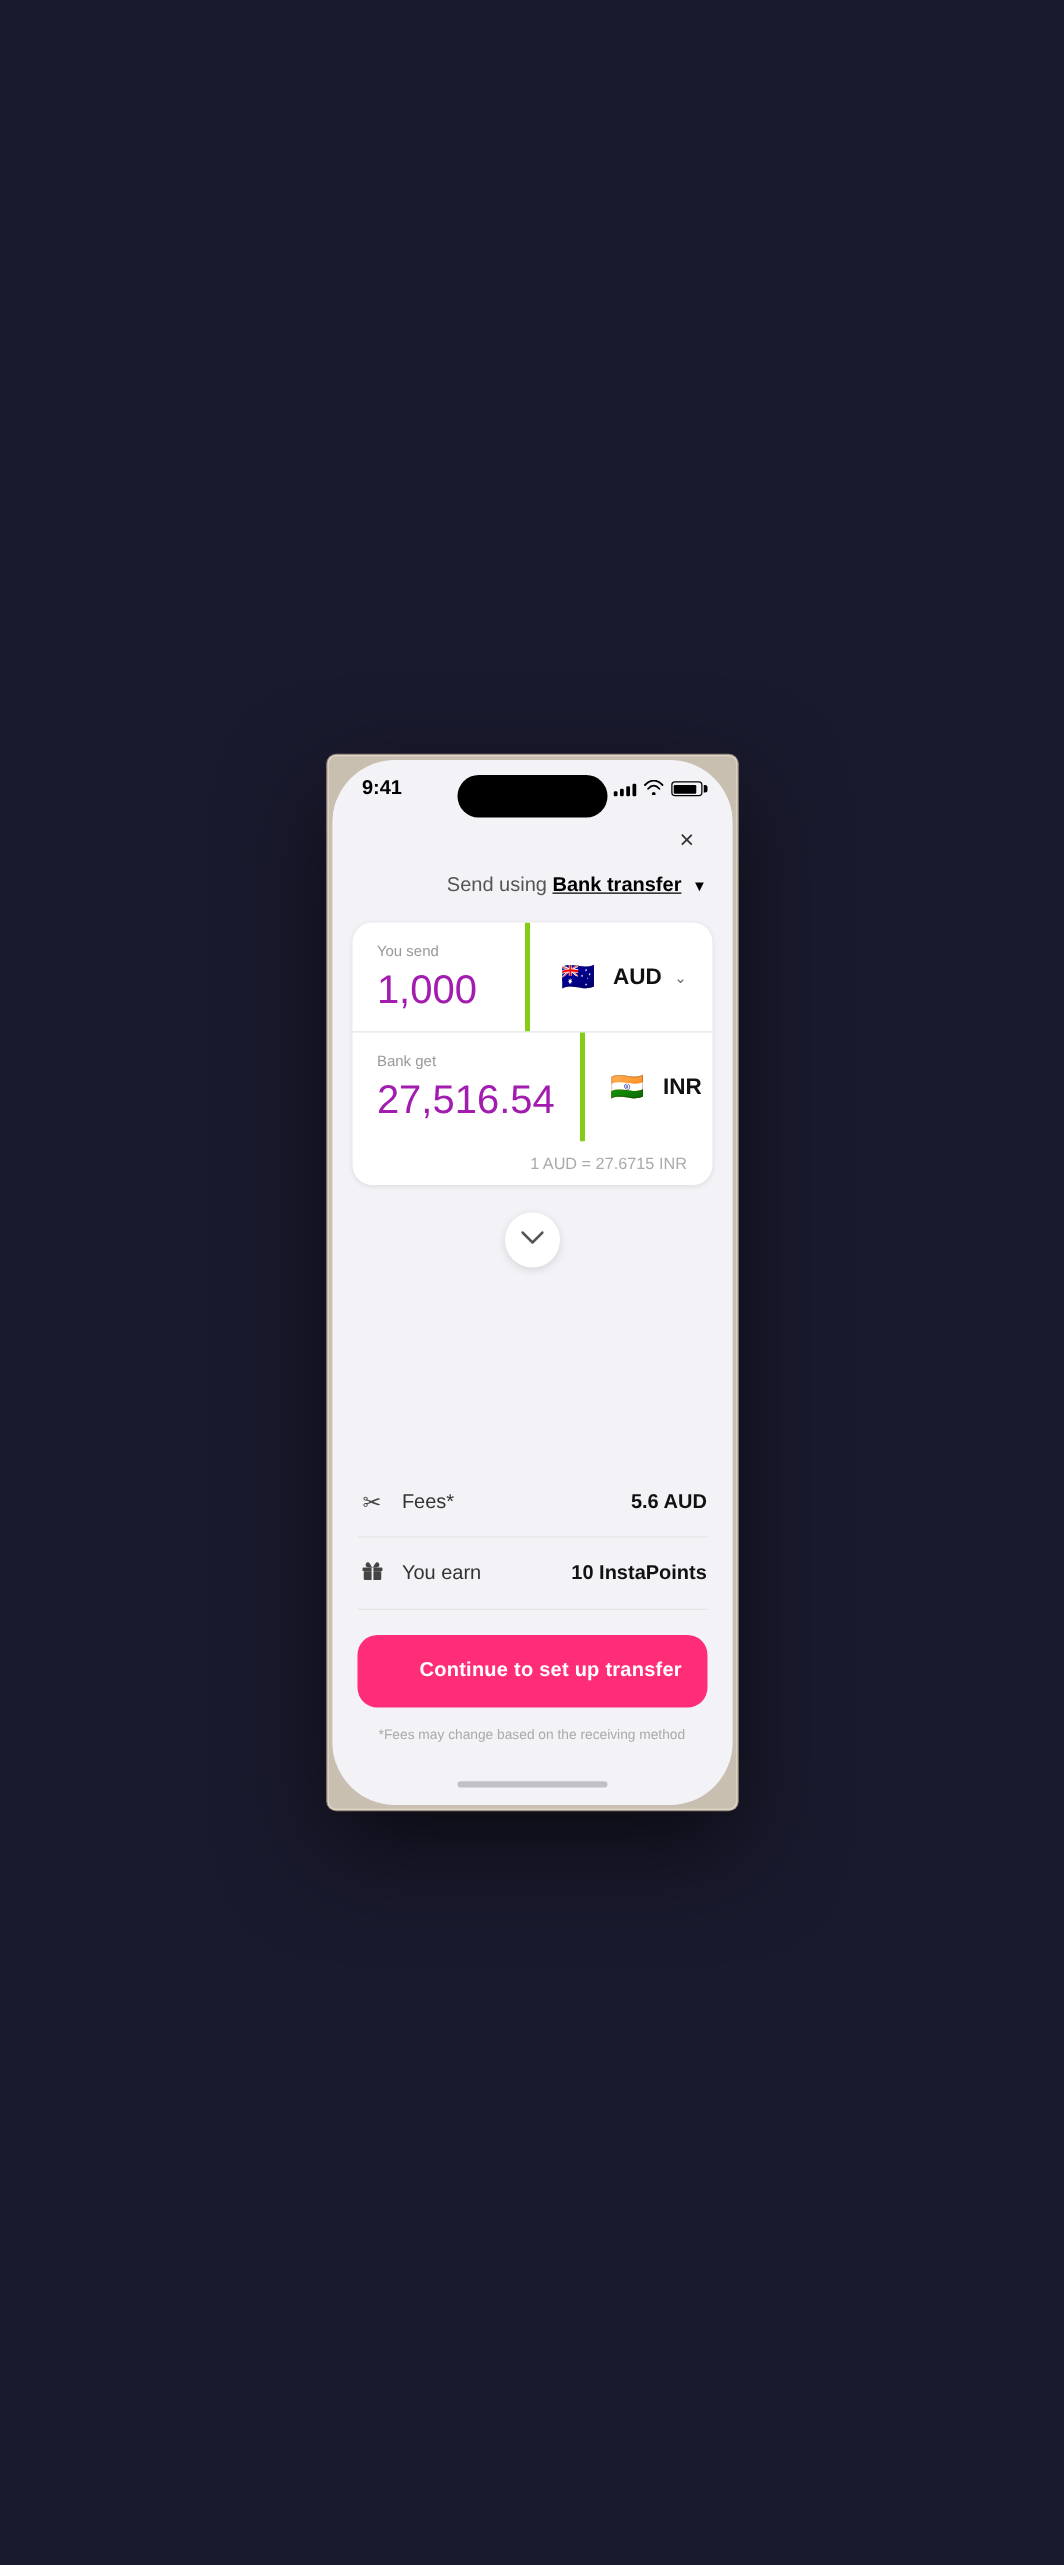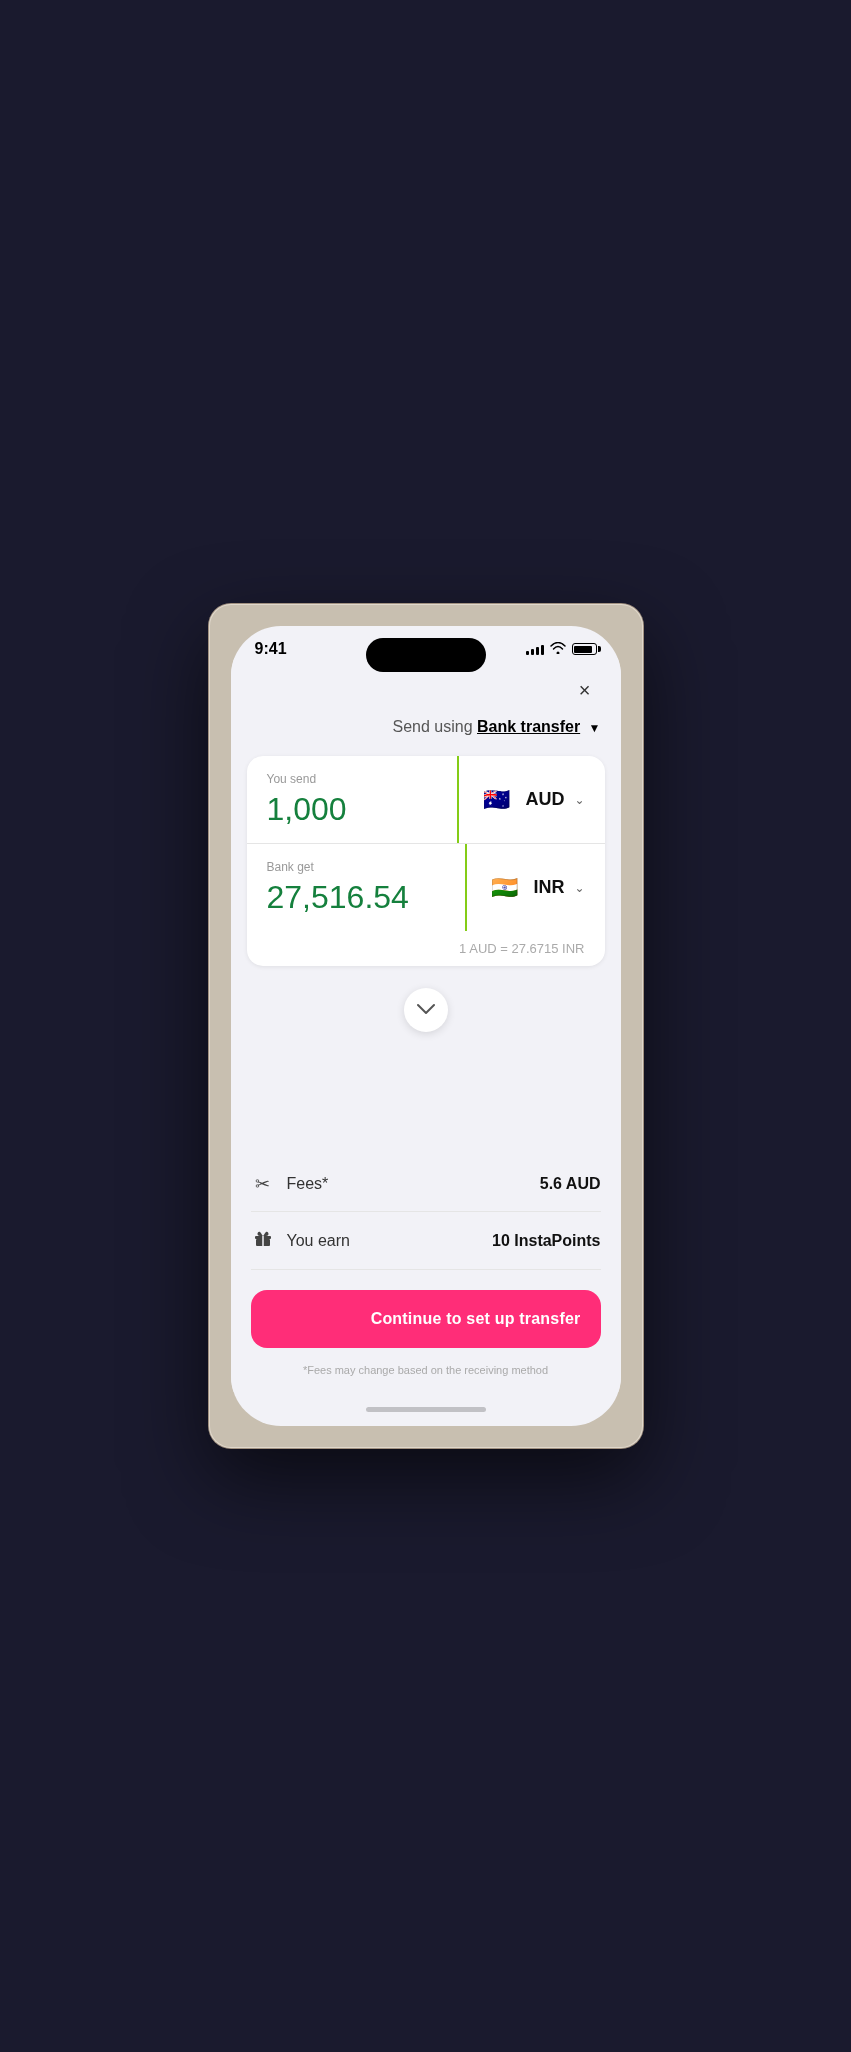--- a/index.html
+++ b/index.html
@@ -7,25 +7,25 @@
     body {
       background: #1a1a2e;
       display: flex;
       justify-content: center;
       align-items: center;
       min-height: 100vh;
       font-family: -apple-system, BlinkMacSystemFont, 'Helvetica Neue', Arial, sans-serif;
     }
 
     .phone-outer {
-      width: 434px;
+      width: 328px;
       height: 844px;
       background: #c8bfb0;
-      border-radius: 22px;
-      padding: 22px;
+      border-radius: 7px;
+      padding: 4px;
       box-shadow: 0 0 0 1px #a09080, inset 0 0 0 1px #e0d8cc, 0 30px 80px rgba(0,0,0,0.6);
       position: relative;
     }
 
     .phone-inner {
       width: 100%;
       height: 100%;
       background: #f2f2f7;
       border-radius: 50px;
       overflow: hidden;
@@ -184,33 +184,33 @@
     }
 
     .currency-row {
       display: flex;
       align-items: stretch;
     }
 
     .currency-input-side {
       flex: 1;
       padding: 16px 20px;
-      border-right: 2px solid #84cc16;
+      border-right: 4px solid #84cc16;
     }
 
     .currency-label {
       font-size: 12px;
       color: #999;
       margin-bottom: 6px;
     }
 
     .currency-amount {
       font-size: 32px;
       font-weight: 300;
-      color: #15803d;
+      color: #a21caf;
       line-height: 1.1;
     }
 
     .currency-selector {
       display: flex;
       align-items: center;
       justify-content: center;
       padding: 16px 20px;
       gap: 10px;
       cursor: pointer;

